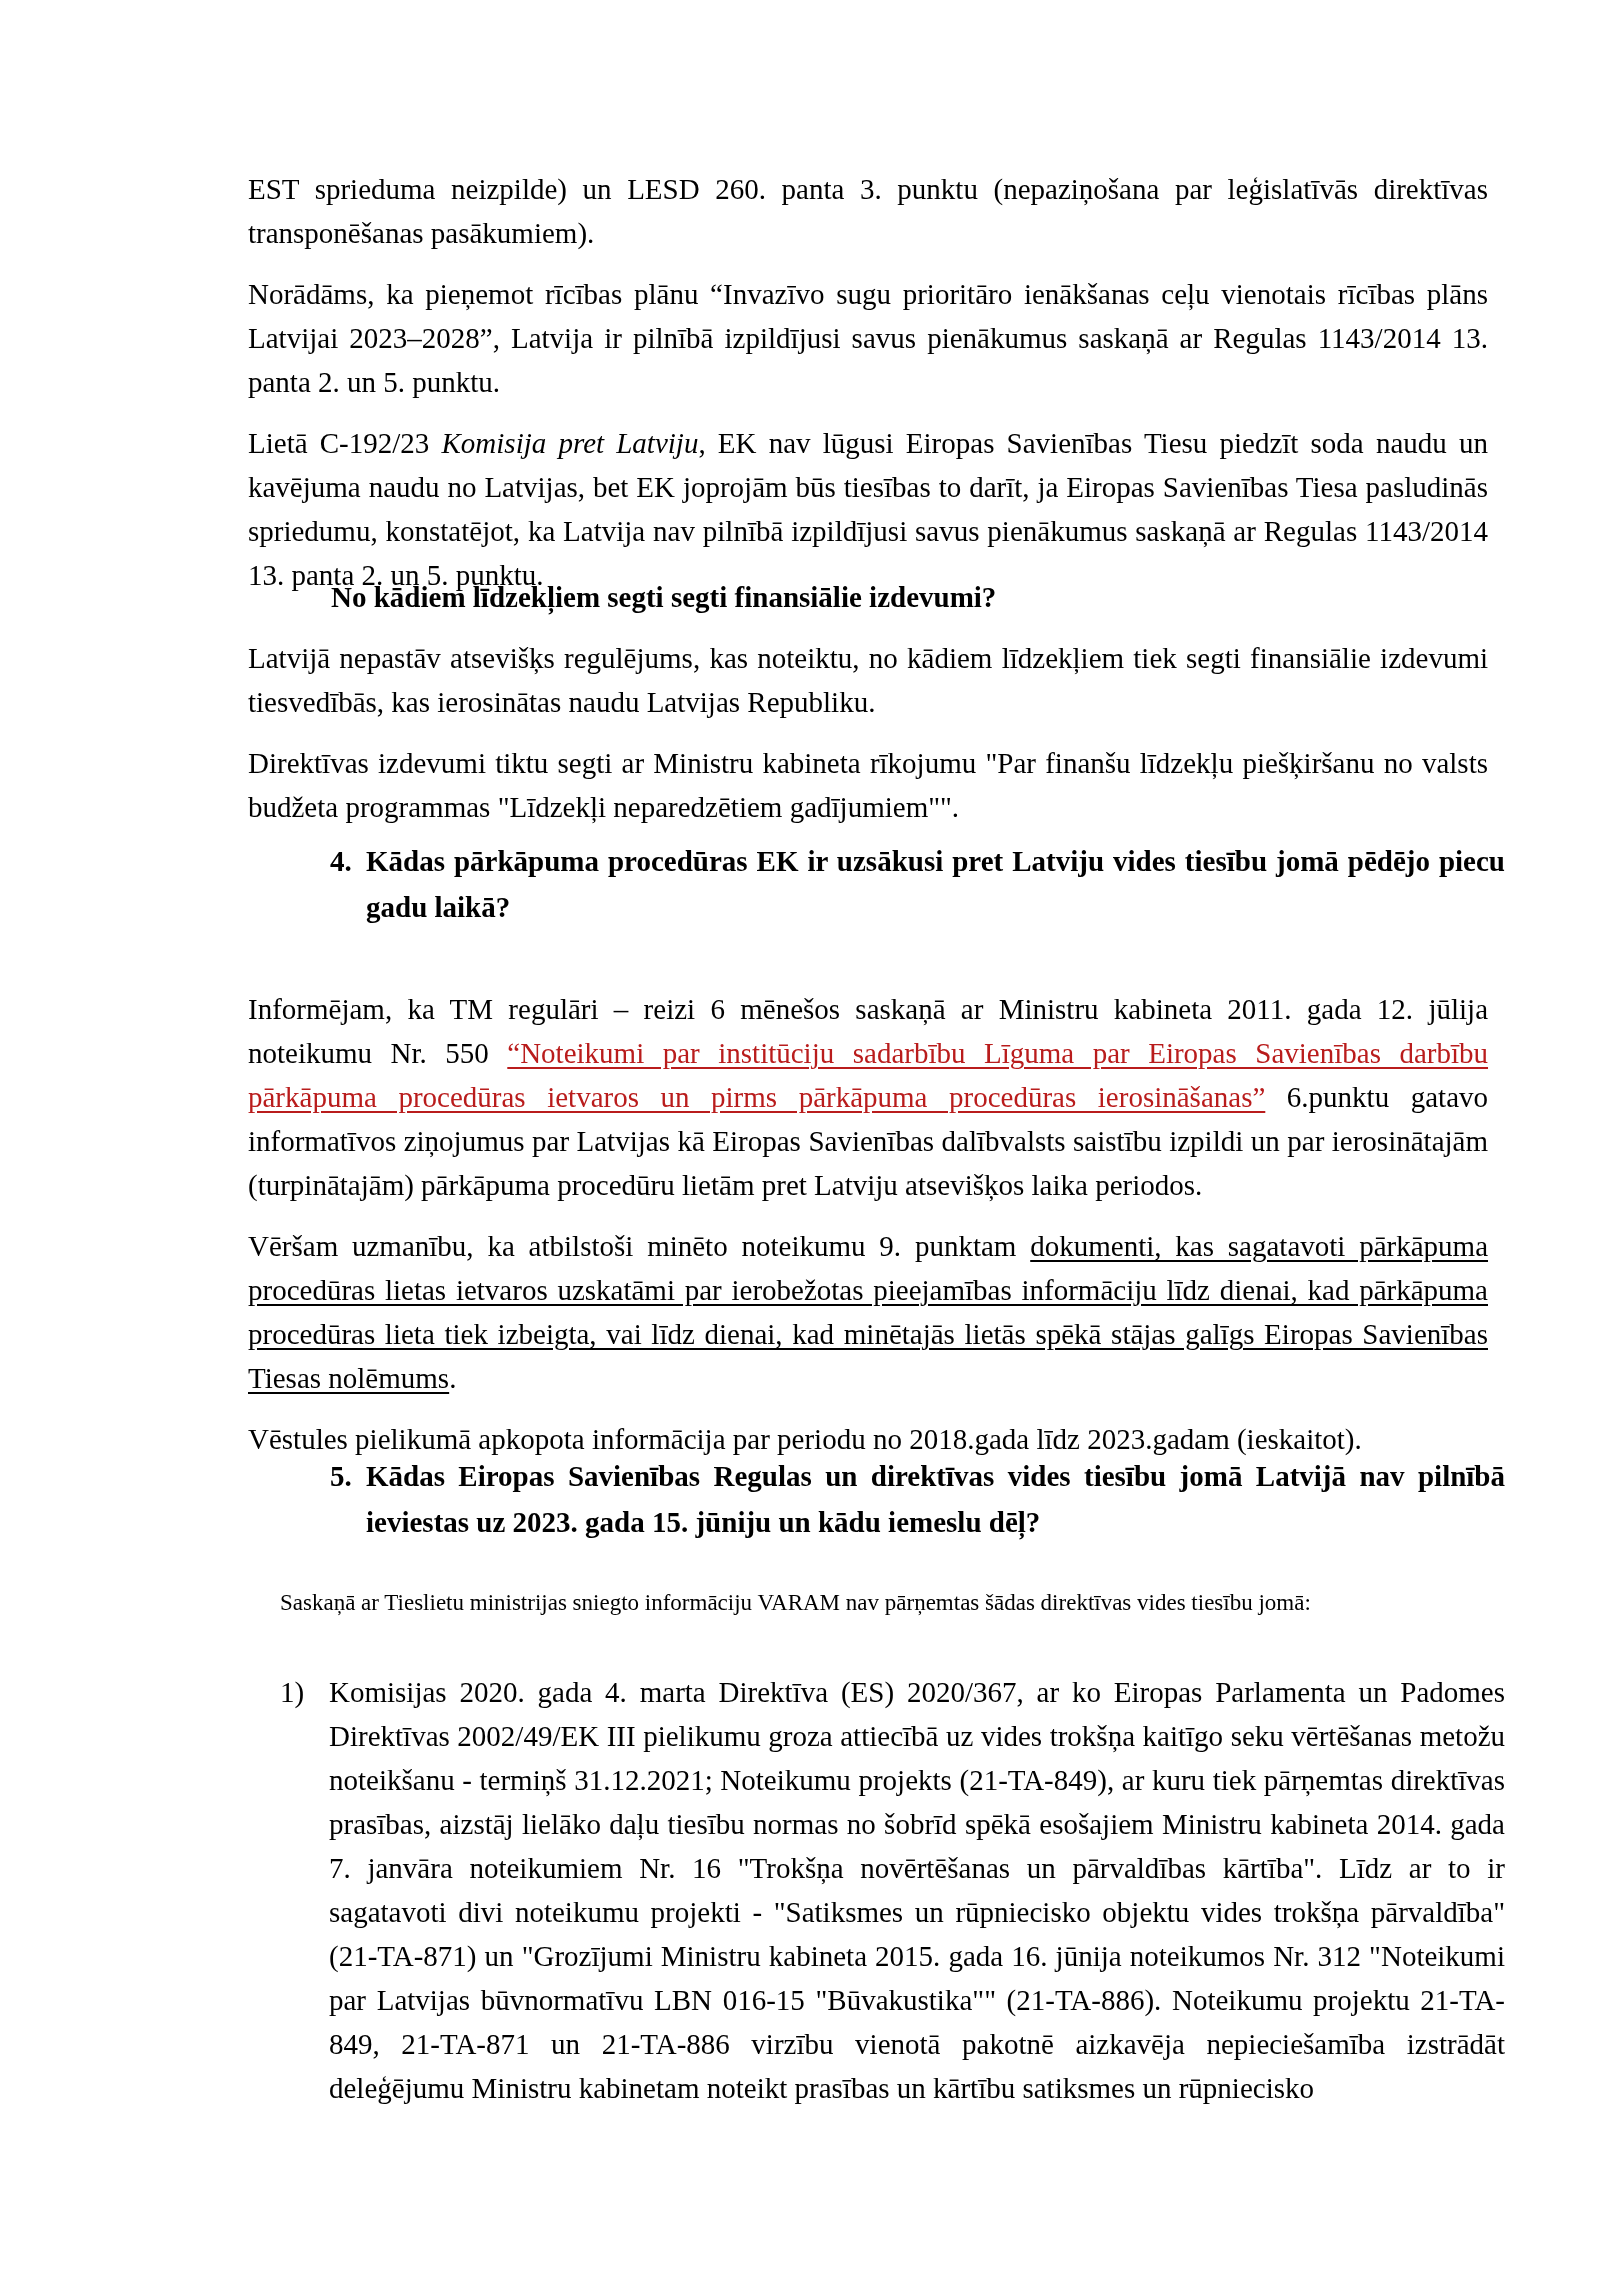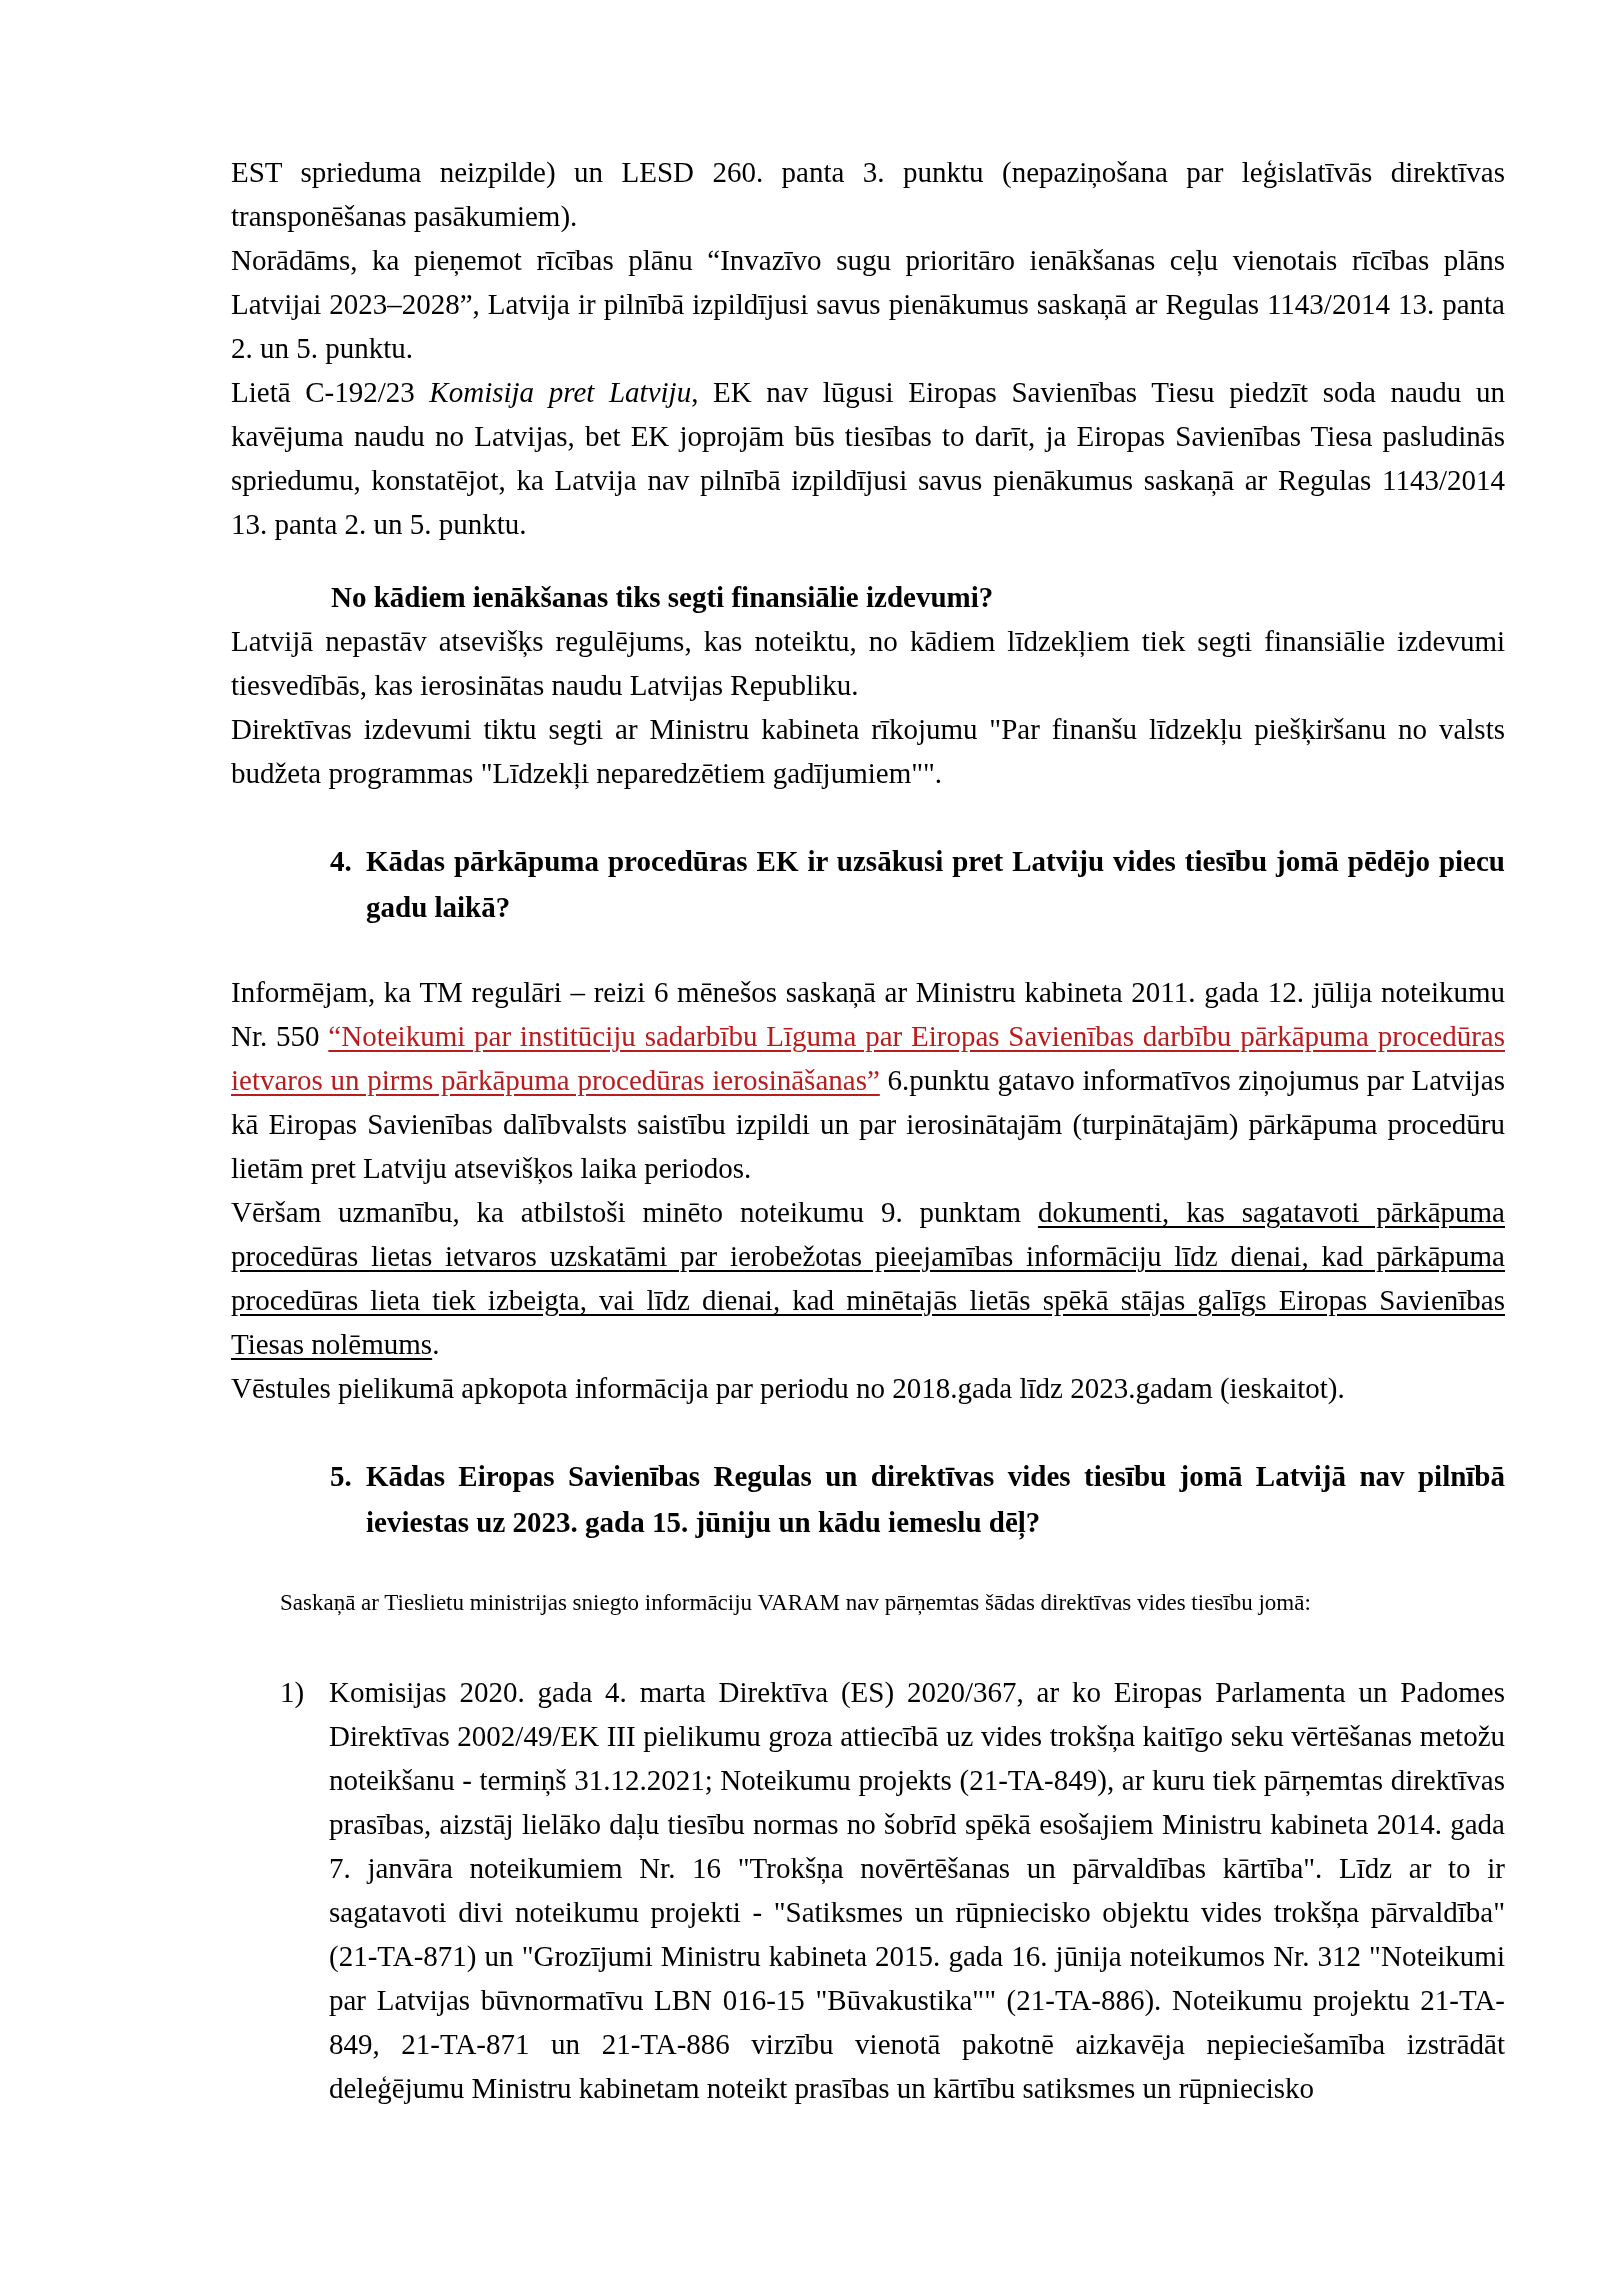--- a/index.html
+++ b/index.html
@@ -1,21 +1,21 @@
 <!DOCTYPE html>
 <html><head>
 <meta charset="utf-8">
 <style>
   html, body { margin: 0; padding: 0; background: #ffffff; }
   body { width: 1623px; height: 2293px; position: relative; overflow: hidden;
          font-family: "Liberation Serif", "DejaVu Serif", serif; color: #000000; }
   .page { position: absolute; left: 0; top: 0; width: 1623px; height: 2293px; background: #fff; }
   .blk { position: absolute; left: 231px; width: 1274px; font-size: 29px; line-height: 44px;
          text-align: justify; text-align-last: left; }
-  .blk p { margin: 0; }
+  .blk p { margin: 17px; }
   .ital-bold { font-style: italic; font-weight: normal; }
   .link { color: #b91c1c; text-decoration: underline; text-decoration-thickness: 2px; text-underline-offset: 3.9px; }
   .uline { text-decoration: underline; text-decoration-thickness: 2px; text-underline-offset: 3.9px; }
   .numhead { position: absolute; left: 330px; width: 1175px; font-size: 29px; line-height: 46px;
              font-weight: bold; text-align: justify; text-align-last: left; }
   .numhead .num { position: absolute; left: 0; top: 0; }
   .numhead .txt { display: block; margin-left: 36px; }
   .subhead { position: absolute; left: 331px; font-size: 29px; line-height: 44px; font-weight: bold; }
   .indent-blk { position: absolute; left: 280px; width: 1225px; font-size: 23px; line-height: 44px;
                 text-align: justify; text-align-last: left; }
@@ -27,21 +27,21 @@
 <body>
 
 <div class="page">
 
   <div class="blk" style="top:150px;">
     <p>EST sprieduma neizpilde) un LESD 260. panta 3. punktu (nepaziņošana par leģislatīvās direktīvas transponēšanas pasākumiem).</p>
     <p>Norādāms, ka pieņemot rīcības plānu “Invazīvo sugu prioritāro ienākšanas ceļu vienotais rīcības plāns Latvijai 2023–2028”, Latvija ir pilnībā izpildījusi savus pienākumus saskaņā ar Regulas 1143/2014 13. panta 2. un 5. punktu.</p>
     <p><span>Lietā C-192/23 </span><span class="ital-bold">Komisija pret Latviju</span><span>, EK nav lūgusi Eiropas Savienības Tiesu piedzīt soda naudu un kavējuma naudu no Latvijas, bet EK joprojām būs tiesības to darīt, ja Eiropas Savienības Tiesa pasludinās spriedumu, konstatējot, ka Latvija nav pilnībā izpildījusi savus pienākumus saskaņā ar Regulas 1143/2014 13. panta 2. un 5. punktu.</span></p>
   </div>
 
-  <div class="subhead" style="top:575px;">No kādiem ienākšanas tiks segti finansiālie izdevumi?</div>
+  <div class="subhead" style="top:575px;">No kādiem līdzekļiem segti segti finansiālie izdevumi?</div>
 
   <div class="blk" style="top:619px;">
     <p>Latvijā nepastāv atsevišķs regulējums, kas noteiktu, no kādiem līdzekļiem tiek segti finansiālie izdevumi tiesvedībās, kas ierosinātas naudu Latvijas Republiku.</p>
     <p>Direktīvas izdevumi tiktu segti ar Ministru kabineta rīkojumu "Par finanšu līdzekļu piešķiršanu no valsts budžeta programmas "Līdzekļi neparedzētiem gadījumiem"".</p>
   </div>
 
   <div class="numhead" style="top:838px;">
     <span class="num">4.</span>
     <span class="txt">Kādas pārkāpuma procedūras EK ir uzsākusi pret Latviju vides tiesību jomā pēdējo piecu gadu laikā?</span>
   </div>

